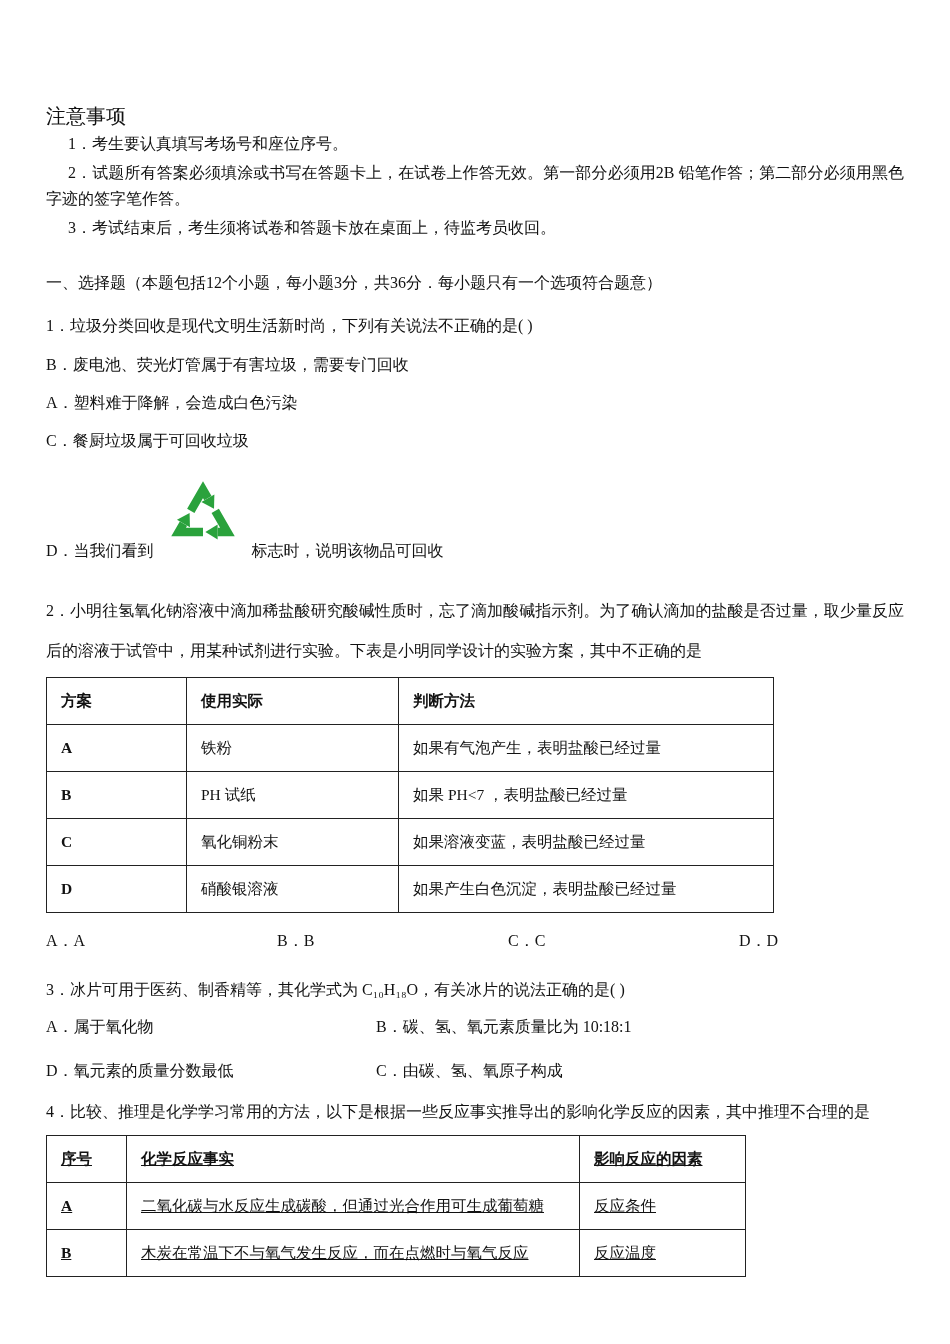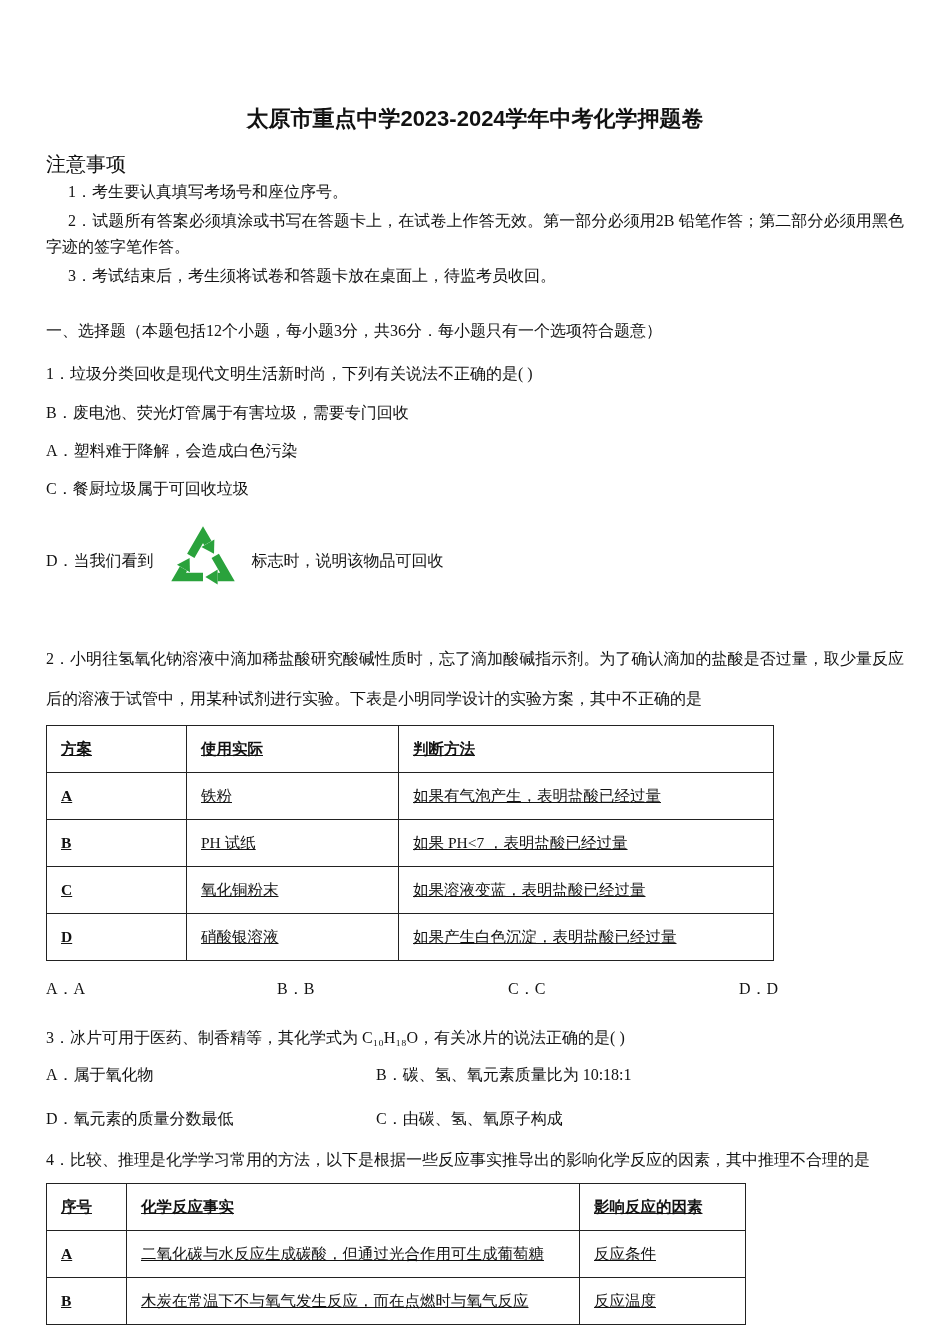--- a/index.html
+++ b/index.html
@@ -20,56 +20,55 @@
     text-align: center;
     font-size: 22px;
     font-weight: 700;
     font-family: "Liberation Sans", "DejaVu Sans", sans-serif;
   }
   .notice-heading { font-size: 20px; line-height: 24px; }
   .note { margin: 3px 0; line-height: 26px; text-indent: 22px; text-align: justify; }
   .section-heading { margin: 30px 0 0 0; line-height: 24px; }
   .stem { margin: 18px 0 0 0; line-height: 26px; text-align: justify; }
   .q1-option { margin: 14px 0 0 0; line-height: 24px; }
-  .d-row { display: flex; align-items: center; margin: 10px 0 0 0; min-height: 100px; }
+  .d-row { display: flex; align-items: flex-end; margin: 10px 0 0 0; min-height: 100px; }
   .d-prefix, .d-suffix { line-height: 24px; }
   .recycle { flex: 0 0 auto; }
   .recycle path { fill: none; stroke: #2aa23c; stroke-width: 9; stroke-linejoin: miter; stroke-linecap: butt; }
   .recycle polygon { fill: #2aa23c; }
   .q2-stem { margin: 28px 0 0 0; line-height: 40px; text-align: justify; }
   table { border-collapse: collapse; margin-top: 6px; table-layout: fixed; }
   th, td {
     border: 1px solid #222;
     padding: 13px 14px;
     text-align: left;
     vertical-align: middle;
     font-size: 15.5px;
     font-weight: 400;
     line-height: 20px;
   }
   th { font-weight: 700; }
   td.letter { font-weight: 700; }
-  .t1 { width: 728px; text-decoration: underline; }
+  .t1 { width: 728px; }
   .t1 .col-1 { width: 140px; }
   .t1 .col-2 { width: 212px; }
   .t2 { width: 700px; margin-top: 10px; text-decoration: underline; }
   .t2 .col-1 { width: 80px; }
   .t2 .col-3 { width: 166px; }
   .answers { display: flex; margin-top: 16px; line-height: 24px; justify-content: space-between; }
   .answers span { width: 165px; flex: 0 0 auto; }
   .q3-stem { margin: 24px 0 0 0; line-height: 26px; }
   .q3-options { display: grid; grid-template-columns: 330px auto; row-gap: 20px; margin-top: 12px; line-height: 24px; }
   .q4-stem { margin: 16px 0 0 0; line-height: 26px; text-align: justify; }
 </style>
 </head>
 <body>
 
 <div class="page">
 
-  <h1 class="title">太原市重点中学2023-2024学年中考化学押题卷</h1>
 
   <div>
     <div class="notice-heading">注意事项</div>
     <p class="note">1．考生要认真填写考场号和座位序号。</p>
     <p class="note">2．试题所有答案必须填涂或书写在答题卡上，在试卷上作答无效。第一部分必须用2B 铅笔作答；第二部分必须用黑色字迹的签字笔作答。</p>
     <p class="note">3．考试结束后，考生须将试卷和答题卡放在桌面上，待监考员收回。</p>
   </div>
 
   <p class="section-heading">一、选择题（本题包括12个小题，每小题3分，共36分．每小题只有一个选项符合题意）</p>
 

